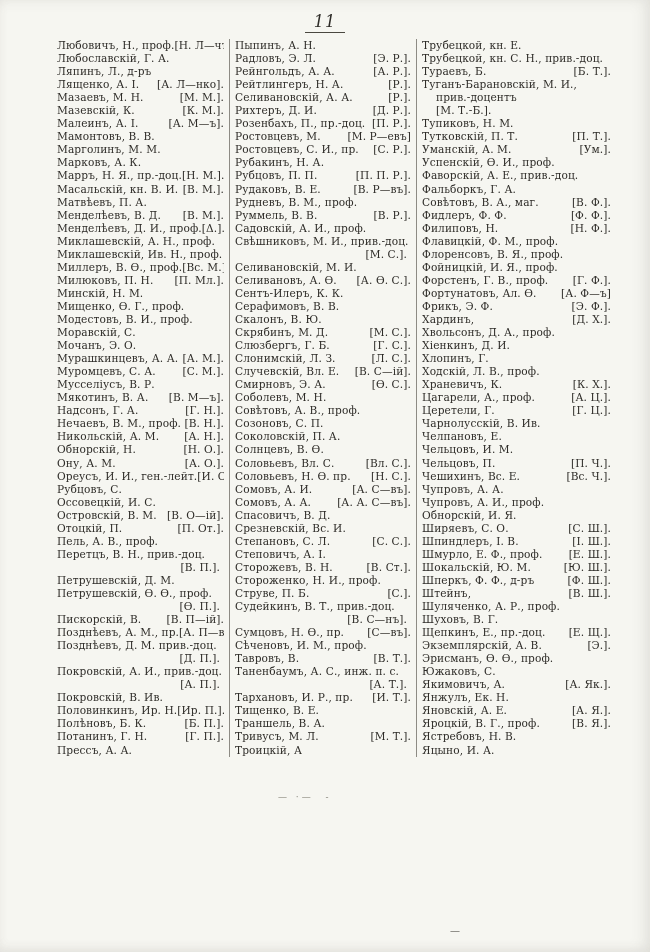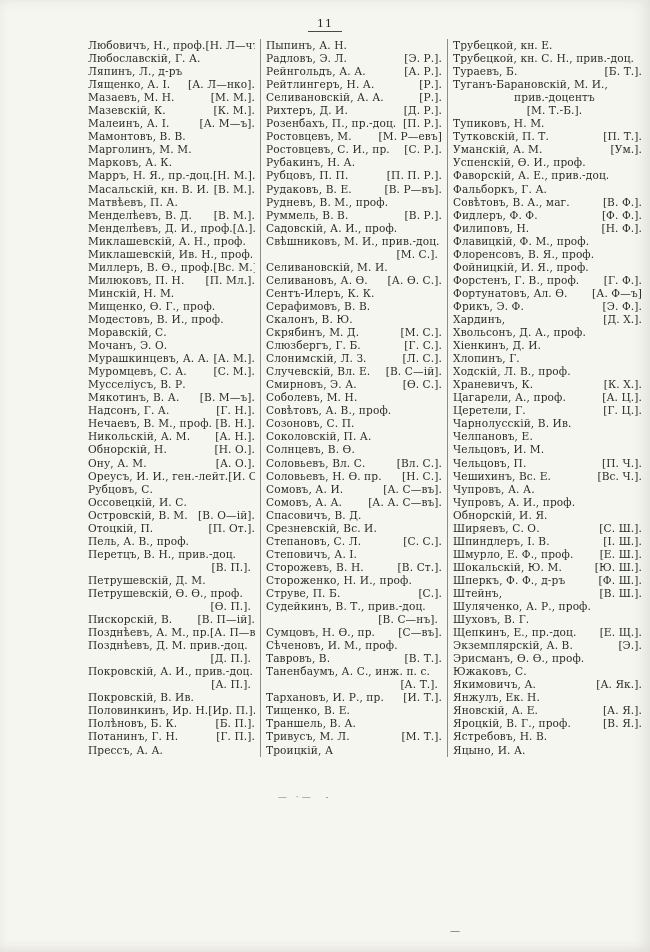--- a/index.html
+++ b/index.html
@@ -17,32 +17,33 @@
   .page{
     position:relative;width:650px;height:952px;overflow:hidden;
     background:var(--paper);
     box-shadow:inset -6px 0 14px rgba(90,88,80,0.10), inset 0 -4px 10px rgba(90,88,80,0.05);
   }
   .header{
     position:absolute;top:12px;left:0;width:100%;text-align:center;
   }
   .page-number{
     display:inline-block;
-    font-size:11px;letter-spacing:1px;
+    font-size:16px;letter-spacing:1px;
     padding:0 9px 1px 9px;
     border-bottom:1px solid #4a4840;
+    font-style:italic;
   }
   .columns{
     position:absolute;top:39px;left:55px;
     display:flex;align-items:stretch;
   }
   .column{box-sizing:border-box;}
-  .col1{width:174px;padding:0 5px 0 2px;margin-left:31px;}
+  .col1{width:174px;padding:0 5px 0 2px;}
   .col2{width:186px;padding:0 5px 0 5px;}
-  .col3{width:196px;padding:0 2px 0 5px;text-align:center;}
+  .col3{width:196px;padding:0 2px 0 5px;}
   .divider{width:1px;background:var(--rule);}
   .line{
     display:flex;justify-content:space-between;
     font-size:10.6px;line-height:13.05px;
     white-space:pre;overflow:hidden;
     letter-spacing:0.1px;
   }
   .line span{white-space:pre;}
   .cont-right{justify-content:flex-end;padding-right:4px;}
   .cont-left{padding-left:14px;flex-direction:column;}

